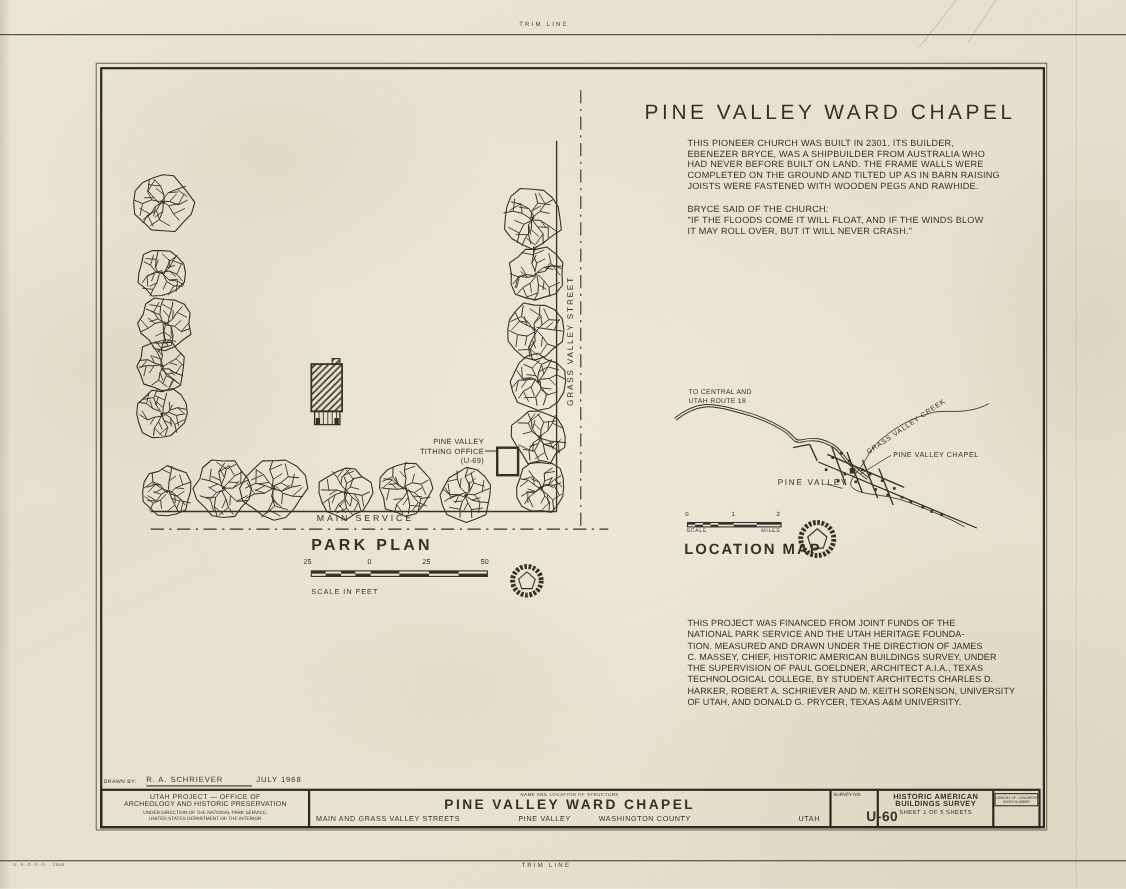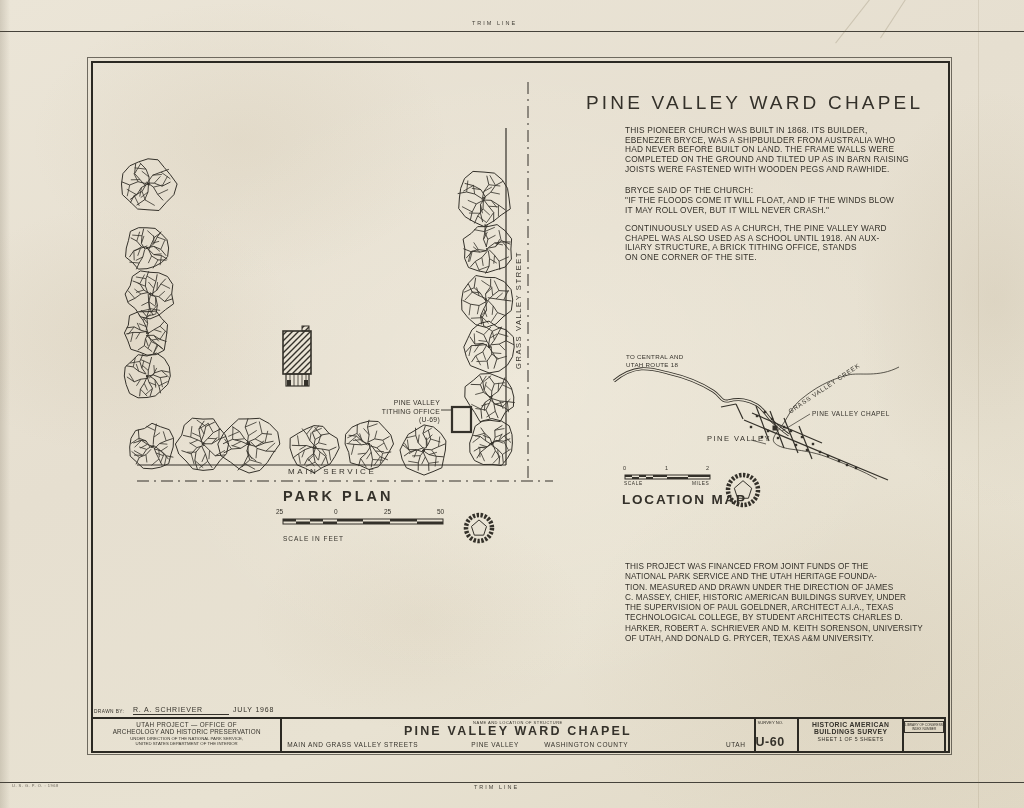--- a/index.html
+++ b/index.html
@@ -658,32 +658,28 @@
           <rect x="688" y="475" width="22" height="2" fill="#34312a"></rect>
         </g>
         <g>
           <circle cx="743" cy="490" r="15" fill="none" stroke="#34312a" stroke-width="4.5" stroke-dasharray="2.4 1.5"></circle>
           <path d="M743,480.7 L751.7,488.2 L748.4,498.25 L737.6,498.25 L734.3,488.2 Z" fill="#e8e2d3" stroke="#34312a" stroke-width="1"></path>
         </g>
       </g>
   </svg>
 
   <div class="abs t ink" style="left:586px;top:92px;font-size:19px;letter-spacing:3.2px;">PINE VALLEY WARD CHAPEL</div>
-  <div class="abs pre ink" style="left:625px;top:126px;width:300px;font-size:8.3px;line-height:9.7px;letter-spacing:.2px;">THIS PIONEER CHURCH WAS BUILT IN 1868.  ITS BUILDER,
+  <div class="abs pre ink" style="left:625px;top:126px;width:300px;font-size:8.3px;line-height:9.7px;letter-spacing:.2px;">THIS PIONEER CHURCH WAS BUILT IN 2301.  ITS BUILDER,
 EBENEZER BRYCE, WAS A SHIPBUILDER FROM AUSTRALIA WHO
 HAD NEVER BEFORE BUILT ON LAND. THE FRAME WALLS WERE
 COMPLETED ON THE GROUND AND TILTED UP AS IN BARN RAISING
 JOISTS WERE FASTENED WITH WOODEN PEGS AND RAWHIDE.</div>
   <div class="abs t ink" style="left:625px;top:185px;font-size:8.3px;letter-spacing:.2px;">BRYCE SAID OF THE CHURCH:</div>
   <div class="abs pre ink" style="left:625px;top:196px;width:300px;font-size:8.3px;line-height:9.7px;letter-spacing:.2px;">"IF THE FLOODS COME IT WILL FLOAT, AND IF THE WINDS BLOW
 IT MAY ROLL OVER, BUT IT WILL NEVER CRASH."</div>
-  <div class="abs pre ink" style="left:625px;top:224px;width:300px;font-size:8.3px;line-height:9.7px;letter-spacing:.2px;">CONTINUOUSLY USED AS A CHURCH, THE PINE VALLEY WARD
-CHAPEL WAS ALSO USED AS A SCHOOL UNTIL 1918. AN AUX-
-ILIARY STRUCTURE, A BRICK TITHING OFFICE, STANDS
-ON ONE CORNER OF THE SITE.</div>
   <div class="abs pre ink" style="left:625px;top:562px;width:310px;font-size:8.2px;line-height:10.3px;letter-spacing:.1px;">THIS PROJECT WAS FINANCED FROM JOINT FUNDS OF THE
 NATIONAL PARK SERVICE AND THE UTAH HERITAGE FOUNDA-
 TION. MEASURED AND DRAWN UNDER THE DIRECTION OF JAMES
 C. MASSEY, CHIEF, HISTORIC AMERICAN BUILDINGS SURVEY, UNDER
 THE SUPERVISION OF PAUL GOELDNER, ARCHITECT A.I.A., TEXAS
 TECHNOLOGICAL COLLEGE, BY STUDENT ARCHITECTS CHARLES D.
 HARKER, ROBERT A. SCHRIEVER AND M. KEITH SORENSON, UNIVERSITY
 OF UTAH, AND DONALD G. PRYCER, TEXAS A&amp;M UNIVERSITY.</div>
 
   <div class="abs t ink" style="left:518px;top:310px;font-size:7.5px;letter-spacing:1.6px;transform:translate(-50%,-50%) rotate(-90deg);">GRASS  VALLEY  STREET</div>
@@ -724,21 +720,21 @@
     <div class="cell" style="width:475px;">
       <div class="abs t ctr" style="left:0;right:0;top:1px;font-size:4px;letter-spacing:.5px;text-align:center;">NAME AND LOCATION OF STRUCTURE</div>
       <div class="abs t" style="left:0;right:0;top:5px;font-size:12.5px;font-weight:bold;letter-spacing:2.2px;text-align:center;">PINE  VALLEY  WARD  CHAPEL</div>
       <div class="abs t" style="left:5px;bottom:3px;font-size:6.5px;letter-spacing:.6px;">MAIN AND GRASS VALLEY STREETS</div>
       <div class="abs t" style="left:189px;bottom:3px;font-size:6.5px;letter-spacing:.6px;">PINE VALLEY</div>
       <div class="abs t" style="left:262px;bottom:3px;font-size:6.5px;letter-spacing:.6px;">WASHINGTON  COUNTY</div>
       <div class="abs t" style="right:8px;bottom:3px;font-size:6.5px;letter-spacing:.6px;">UTAH</div>
     </div>
     <div class="cell" style="width:44px;">
       <div class="abs t" style="left:2px;top:1px;font-size:4.2px;">SURVEY NO.</div>
-      <div class="abs t" style="left:0;right:0;bottom:2px;font-size:12.5px;font-weight:bold;letter-spacing:.5px;">U-60</div>
+      <div class="abs t" style="left:0;right:0;bottom:2px;font-size:12.5px;font-weight:bold;letter-spacing:.5px;padding-left:32px;">U-60</div>
     </div>
     <div class="cell ctr" style="width:105px;padding-top:2px;">
       <div class="t" style="font-size:6.8px;font-weight:bold;letter-spacing:.4px;">HISTORIC  AMERICAN</div>
       <div class="t" style="font-size:6.8px;font-weight:bold;letter-spacing:.4px;">BUILDINGS  SURVEY</div>
       <div class="t" style="font-size:5.2px;letter-spacing:.5px;margin-top:1px;">SHEET  1  OF  5  SHEETS</div>
     </div>
     <div class="cell" style="flex:1;">
       <div class="ctr" style="margin:2px auto 0;width:38px;border:0.5px solid #34312a;padding:1px 0;">
         <div class="t" style="font-size:3.2px;">LIBRARY OF CONGRESS</div>
         <div class="t" style="font-size:3.2px;">INDEX NUMBER</div>

